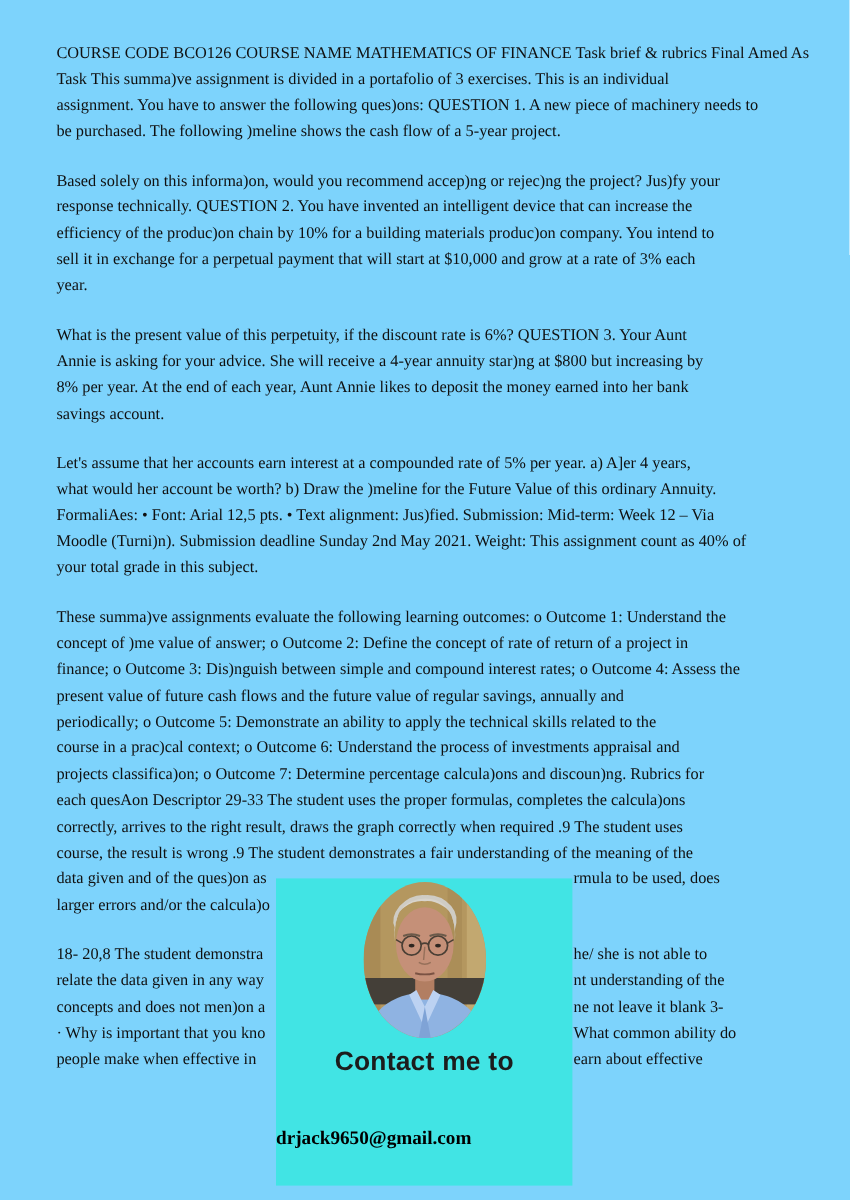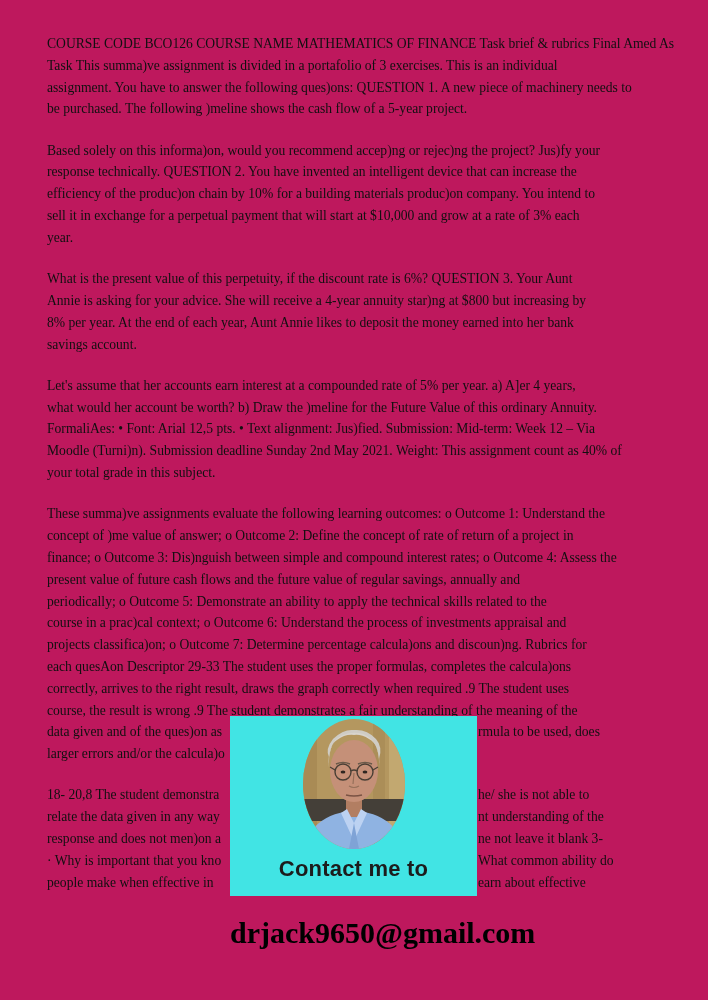--- a/index.html
+++ b/index.html
@@ -1,20 +1,20 @@
 <!DOCTYPE html>
 <html><head>
 <meta charset="utf-8">
 <style>
   html, body { margin: 0; padding: 0; background: #ffffff; }
   .page {
     position: relative;
     width: 708px;
     height: 1000px;
-    background: #be185d;
+    background: #7dd3fc;
     overflow: hidden;
     font-family: "Liberation Serif", serif;
   }
   .doc-text {
     position: absolute;
     left: 47px;
     top: 33px;
     width: 661px;
     font-size: 13.6px;
     line-height: 21.8px;
@@ -28,23 +28,23 @@
   }
   .frag-right {
     position: absolute;
     left: 431px;
     top: 0;
     white-space: pre;
   }
   .overlay {
     position: absolute;
     left: 230px;
-    top: 716px;
+    top: 732px;
     width: 247px;
-    height: 180px;
+    height: 256px;
     background: #41e4e4;
   }
   .photo {
     position: absolute;
     left: 73px;
     top: 3px;
     width: 102px;
     height: 130px;
   }
   .contact-heading {
@@ -59,24 +59,24 @@
     color: #1c1c1c;
     letter-spacing: 0.2px;
   }
   .contact-line1 { top: 137px; }
   .contact-line2 { top: 168px; }
   .contact-email {
     position: absolute;
     left: 0;
     top: 202px;
     width: 100%;
-    text-align: right;
+    text-align: left;
     font-family: "Liberation Serif", serif;
     font-weight: bold;
-    font-size: 30px;
+    font-size: 16px;
     line-height: 30px;
     color: #000000;
   }
 </style>
 </head>
 <body>
 
 <div class="page">
 
   <div class="doc-text">
@@ -116,21 +116,21 @@
         <div class="line">projects classifica)on; o Outcome 7: Determine percentage calcula)ons and discoun)ng. Rubrics for</div>
         <div class="line">each quesAon Descriptor 29-33 The student uses the proper formulas, completes the calcula)ons</div>
         <div class="line">correctly, arrives to the right result, draws the graph correctly when required .9 The student uses</div>
         <div class="line">course, the result is wrong .9 The student demonstrates a fair understanding of the meaning of the</div>
         <div class="line"><span class="frag-left">data given and of the ques)on as</span><span class="frag-right">rmula to be used, does</span></div>
         <div class="line"><span class="frag-left">larger errors and/or the calcula)o</span><span class="frag-right"></span></div>
       </div>
       <div class="para">
         <div class="line"><span class="frag-left">18- 20,8 The student demonstra</span><span class="frag-right">he/ she is not able to</span></div>
         <div class="line"><span class="frag-left">relate the data given in any way</span><span class="frag-right">nt understanding of the</span></div>
-        <div class="line"><span class="frag-left">response and does not men)on a</span><span class="frag-right">ne not leave it blank 3-</span></div>
+        <div class="line"><span class="frag-left">concepts and does not men)on a</span><span class="frag-right">ne not leave it blank 3-</span></div>
         <div class="line"><span class="frag-left">· Why is important that you kno</span><span class="frag-right">What common ability do</span></div>
         <div class="line"><span class="frag-left">people make when effective in</span><span class="frag-right">earn about effective</span></div>
       </div>
     </div>
 
   <div class="overlay">
     <div class="photo">
       <svg width="102" height="130" viewBox="0 0 102 130" xmlns="http://www.w3.org/2000/svg">
         <defs>
           <clipPath id="ovalClip">

